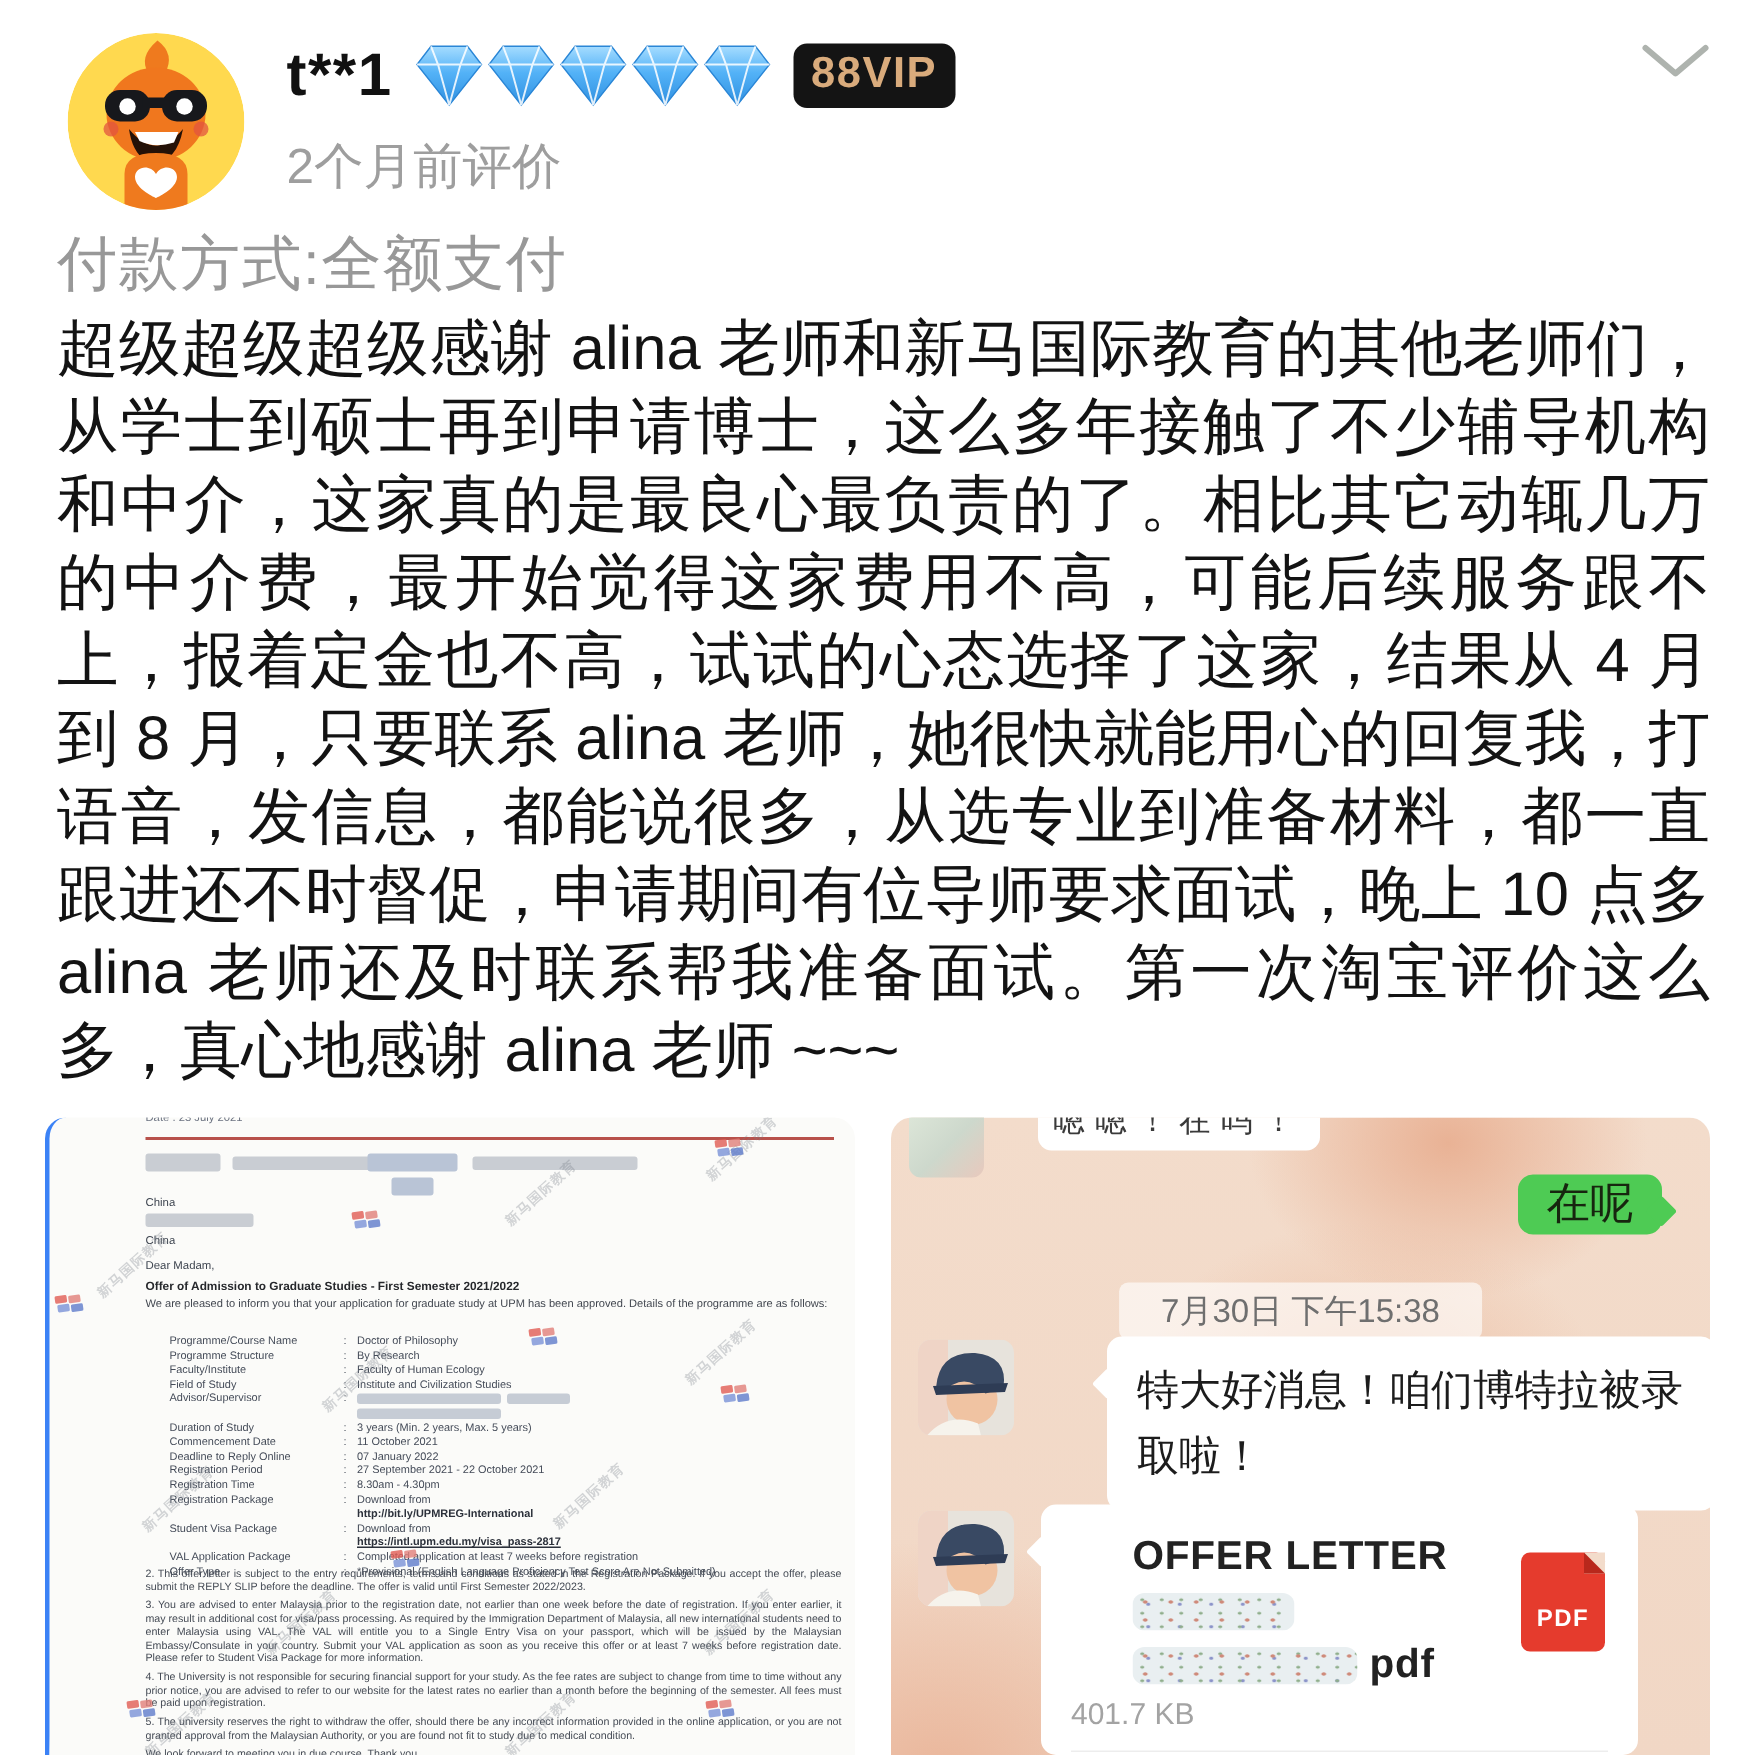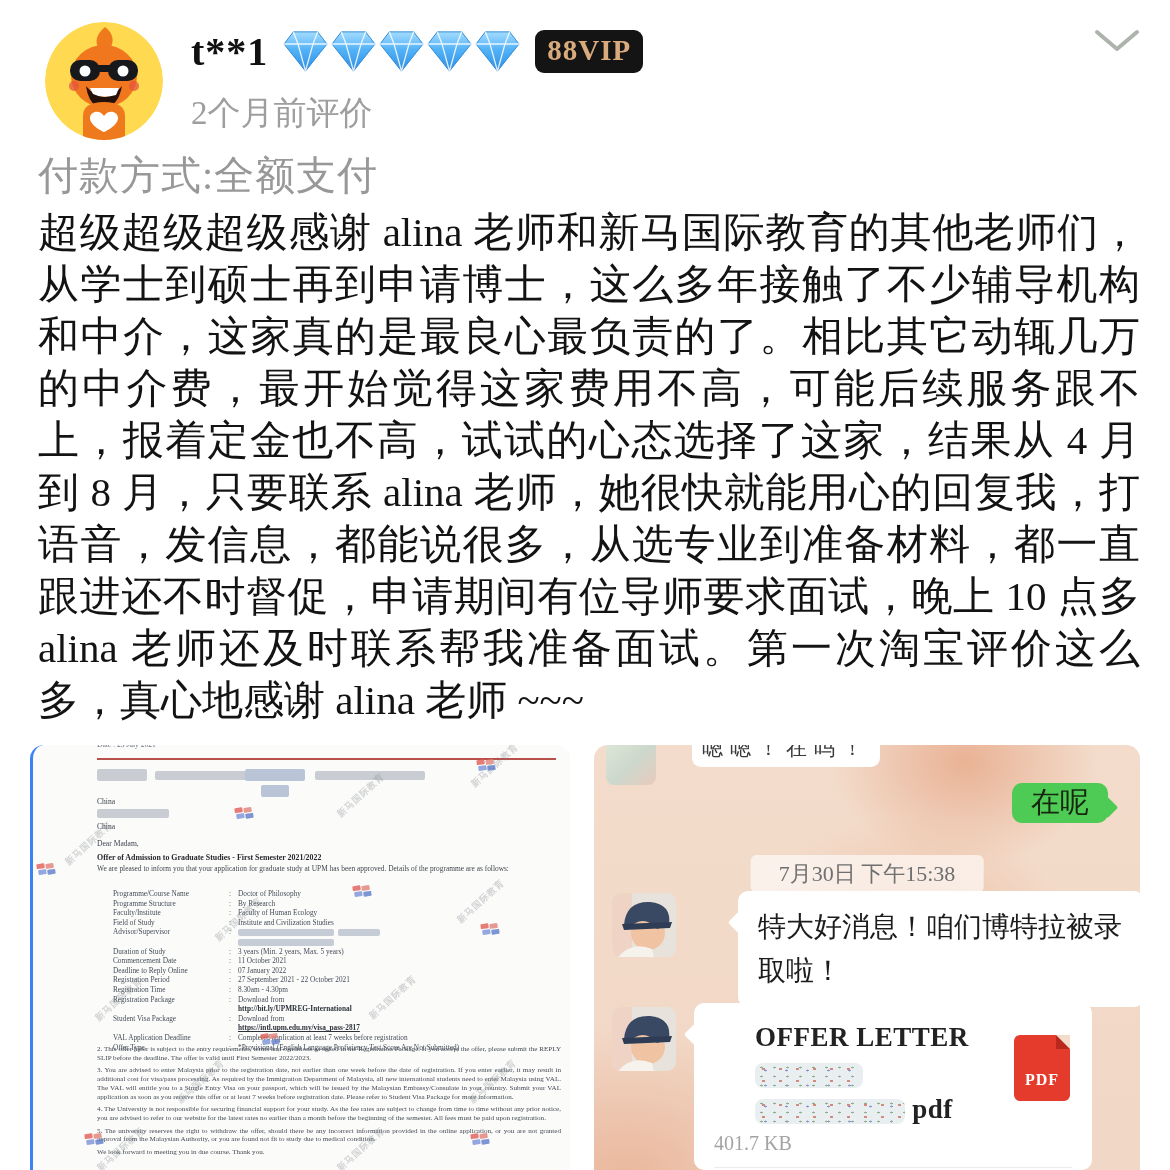--- a/index.html
+++ b/index.html
@@ -1,18 +1,18 @@
 <!DOCTYPE html>
 <html><head>
 <meta charset="utf-8">
 <style>
   html,body{margin:0;padding:0;background:#fff;}
   *{box-sizing:border-box;}
   #screen{position:relative;width:1170px;height:1170px;background:#ffffff;overflow:hidden;
-          font-family:Liberation Serif, serif;}
+          font-family:Liberation Sans, sans-serif;}
 
   
   .header{position:absolute;left:45px;top:22px;display:flex;}
   .avatar{width:118px;height:118px;border-radius:50%;overflow:hidden;flex:0 0 auto;}
   .header-info{margin-left:28px;padding-top:6px;}
   .name-row{display:flex;align-items:center;}
   .username{font-size:40px;font-weight:bold;color:#111;letter-spacing:1px;}
   .diamond-row{display:flex;gap:1px;margin-left:14px;align-items:center;}
   .vip-badge{background:#141414;color:#d9ab7c;font-size:29px;font-weight:bold;
              padding:4px 12px 6px;border-radius:9px;margin-left:14px;letter-spacing:1px;}
@@ -254,21 +254,21 @@
             <span class="fv">Download from</span>
             <span></span>
             <span></span>
             <span class="fv bold">http://bit.ly/UPMREG-International</span>
             <span>Student Visa Package</span>
             <span>:</span>
             <span class="fv">Download from</span>
             <span></span>
             <span></span>
             <span class="fv bold underline">https://intl.upm.edu.my/visa_pass-2817</span>
-            <span>VAL Application Deadline</span>
+            <span>VAL Application Package</span>
             <span>:</span>
             <span class="fv">Completed application at least 7 weeks before registration</span>
             <span>Offer Type</span>
             <span>:</span>
             <span class="fv">*Provisional (English Language Proficiency Test Score Are Not Submitted)</span>
           </div>
         <div class="doc-paras">
             <p>2.  This offer letter is subject to the entry requirements, terms and conditions as stated in the Registration Package. If you accept the offer, please submit the REPLY SLIP before the deadline. The offer is valid until First Semester 2022/2023.</p>
             <p>3.  You are advised to enter Malaysia prior to the registration date, not earlier than one week before the date of registration. If you enter earlier, it may result in additional cost for visa/pass processing. As required by the Immigration Department of Malaysia, all new international students need to enter Malaysia using VAL. The VAL will entitle you to a Single Entry Visa on your passport, which will be issued by the Malaysian Embassy/Consulate in your country. Submit your VAL application as soon as you receive this offer or at least 7 weeks before registration date. Please refer to Student Visa Package for more information.</p>
             <p>4.  The University is not responsible for securing financial support for your study. As the fee rates are subject to change from time to time without any prior notice, you are advised to refer to our website for the latest rates no earlier than a month before the beginning of the semester. All fees must be paid upon registration.</p>

